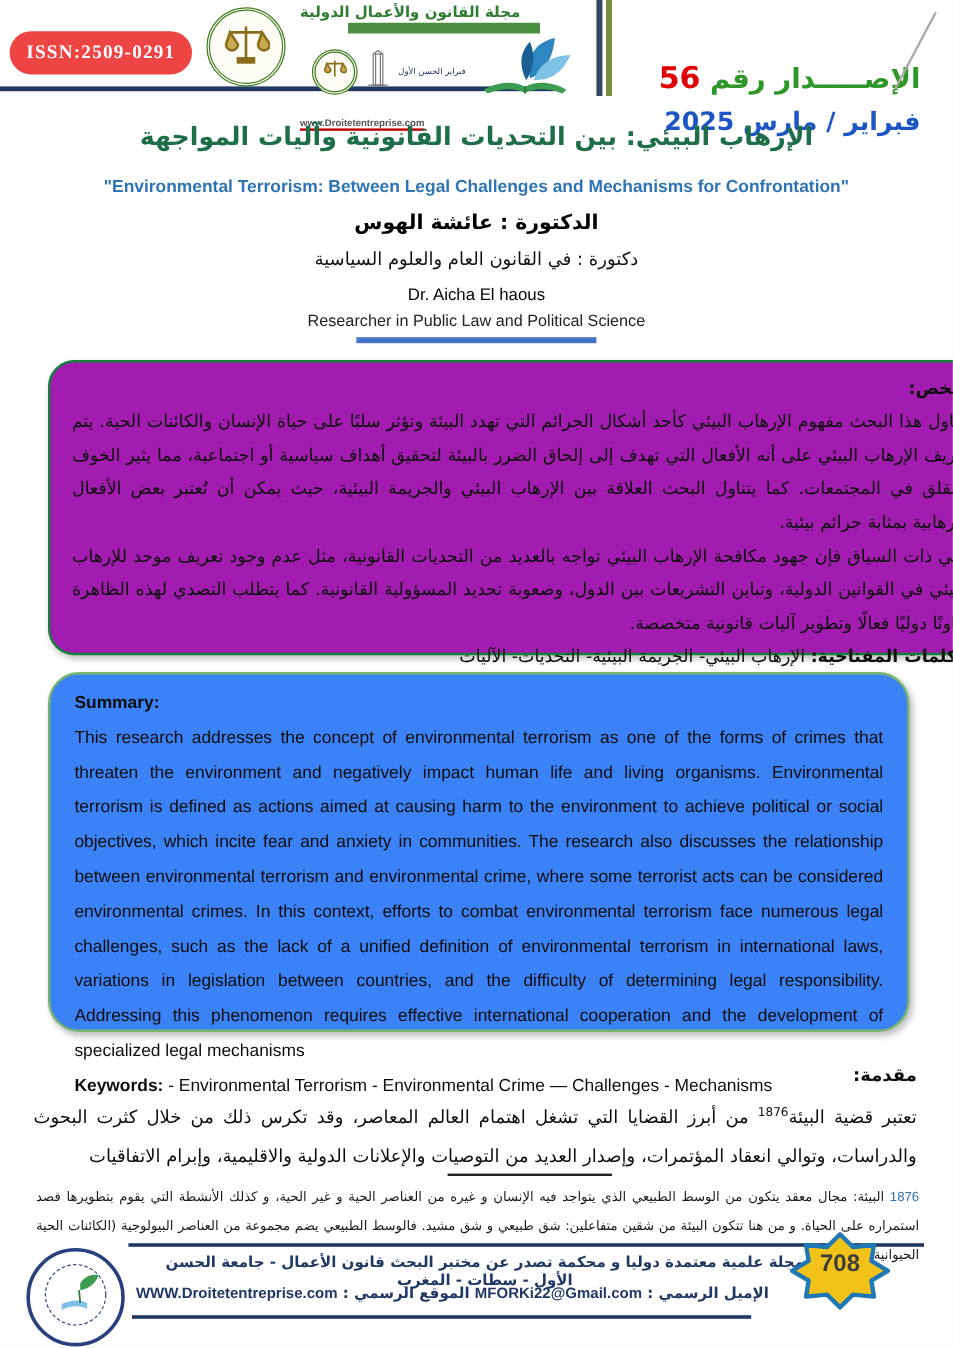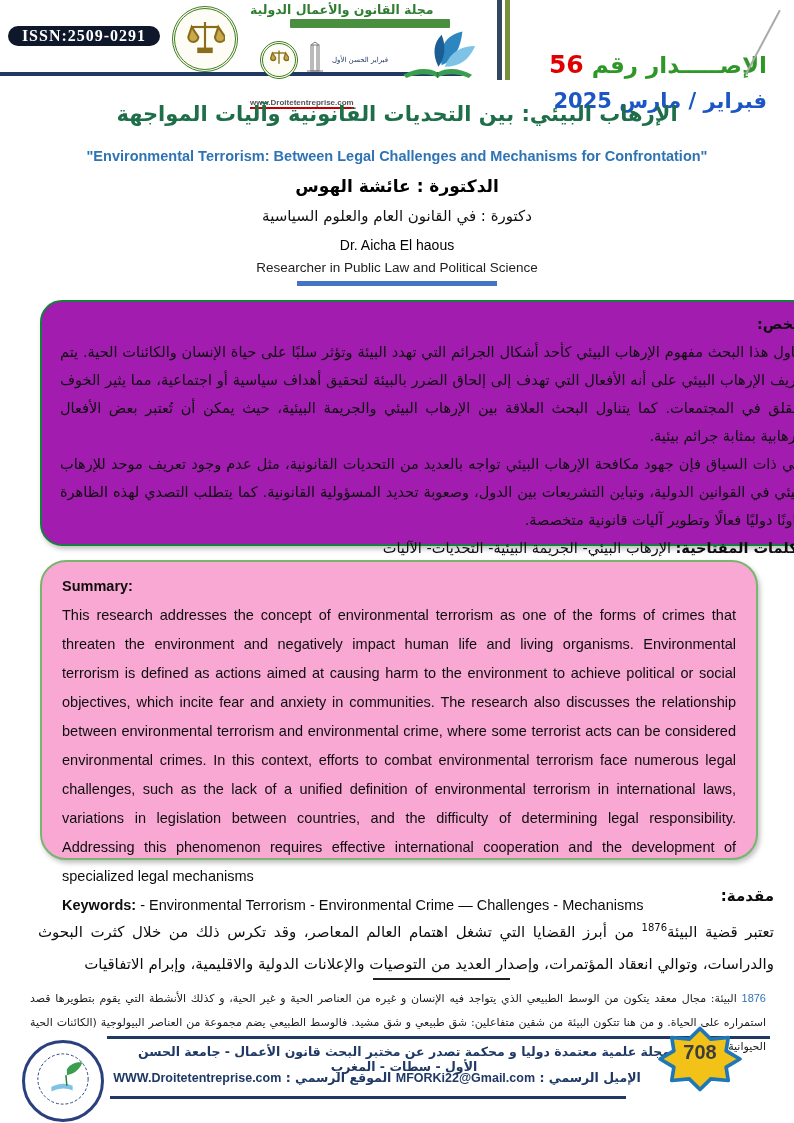--- a/index.html
+++ b/index.html
@@ -1,21 +1,21 @@
 <!DOCTYPE html>
 <html lang="ar"><head>
 <meta charset="utf-8">
 <style>
   * { margin:0; padding:0; box-sizing:border-box; }
   body { background:#e9e9e9; font-family:"DejaVu Sans", sans-serif; }
   .page { position:relative; width:794px; height:1123px; margin:0 auto; background:#ffffff; overflow:hidden; }
 
   
   .hdr { position:absolute; top:0; left:0; width:794px; height:92px; }
-  .issn-pill { position:absolute; left:8px; top:26px; width:152px; height:20px; background:#0f172a;
+  .issn-pill { position:absolute; left:8px; top:26px; width:152px; height:36px; background:#ef4444;
     border-radius:18px; color:#fff; font-family:"Liberation Serif", serif; font-weight:bold;
     font-size:16px; letter-spacing:1px; display:flex; align-items:center; justify-content:center; }
   .hdr-line { position:absolute; left:0; top:72px; width:462px; height:4px; background:#1f3864; }
   .stamp { position:absolute; border-radius:50%; border:3px double #3f7d1f; background:#fdfdf5;
     display:flex; align-items:center; justify-content:center; }
   .stamp.big { left:172px; top:6px; width:66px; height:66px; }
   .stamp.small { width:38px; height:38px; position:static; flex:0 0 38px; }
   .logo2 { position:absolute; left:250px; top:2px; width:240px; text-align:left; }
   .logo2 .jname { color:#2f7d32; font-weight:bold; font-size:12.5px; }
   .logo2 .gbar { width:160px; height:9px; background:#4a8f3f; margin:2px auto; border-radius:1px; }
@@ -48,29 +48,29 @@
   .blue-bar { position:absolute; top:281px; left:297px; width:200px; height:5px; background:#4472c4; }
 
   
   .bluebox { position:absolute; top:300px; left:40px; width:788px; height:246px;
     background:#a21caf; border:2px solid #15803d; border-radius:22px;
     box-shadow:2px 3px 5px rgba(0,0,0,0.25); padding:8px 18px 6px 18px;
     direction:rtl; text-align:justify; color:#0d0d0d; font-size:14.5px; line-height:28px; }
   .bluebox .h { font-weight:bold; }
   .bluebox .kw b { font-weight:bold; }
   .greenbox { position:absolute; top:560px; left:40px; width:718px; height:300px;
-    background:#f9a8d4; border:2px solid #79b56f; border-radius:26px;
+    background:#3b82f6; border:2px solid #79b56f; border-radius:26px;
     box-shadow:2px 3px 5px rgba(0,0,0,0.25); padding:10px 20px 6px 20px;
     font-family:"Liberation Sans", sans-serif; text-align:justify;
     color:#0d0d0d; font-size:14.5px; line-height:29px; }
   .greenbox .h { font-weight:bold; }
   .greenbox .kw b { font-weight:bold; }
 
   
-  .intro { position:absolute; top:880px; left:38px; width:736px; direction:rtl; text-align:justify;
+  .intro { position:absolute; top:880px; left:28px; width:736px; direction:rtl; text-align:justify;
     color:#0d0d0d; font-size:15px; line-height:32px; }
   .intro .h { font-weight:bold; display:block; }
   .intro sup { color:#0d0d0d; font-size:10px; }
 
   
   .fn-sep { position:absolute; top:978px; left:373px; width:137px; height:2px; background:#222; }
   .footnote { position:absolute; top:986px; left:30px; width:736px; direction:rtl; text-align:justify;
     font-size:11px; line-height:24px; color:#1a1a1a; }
   .footnote .num { color:#2e74b5; font-family:"Liberation Sans", sans-serif; }
 

